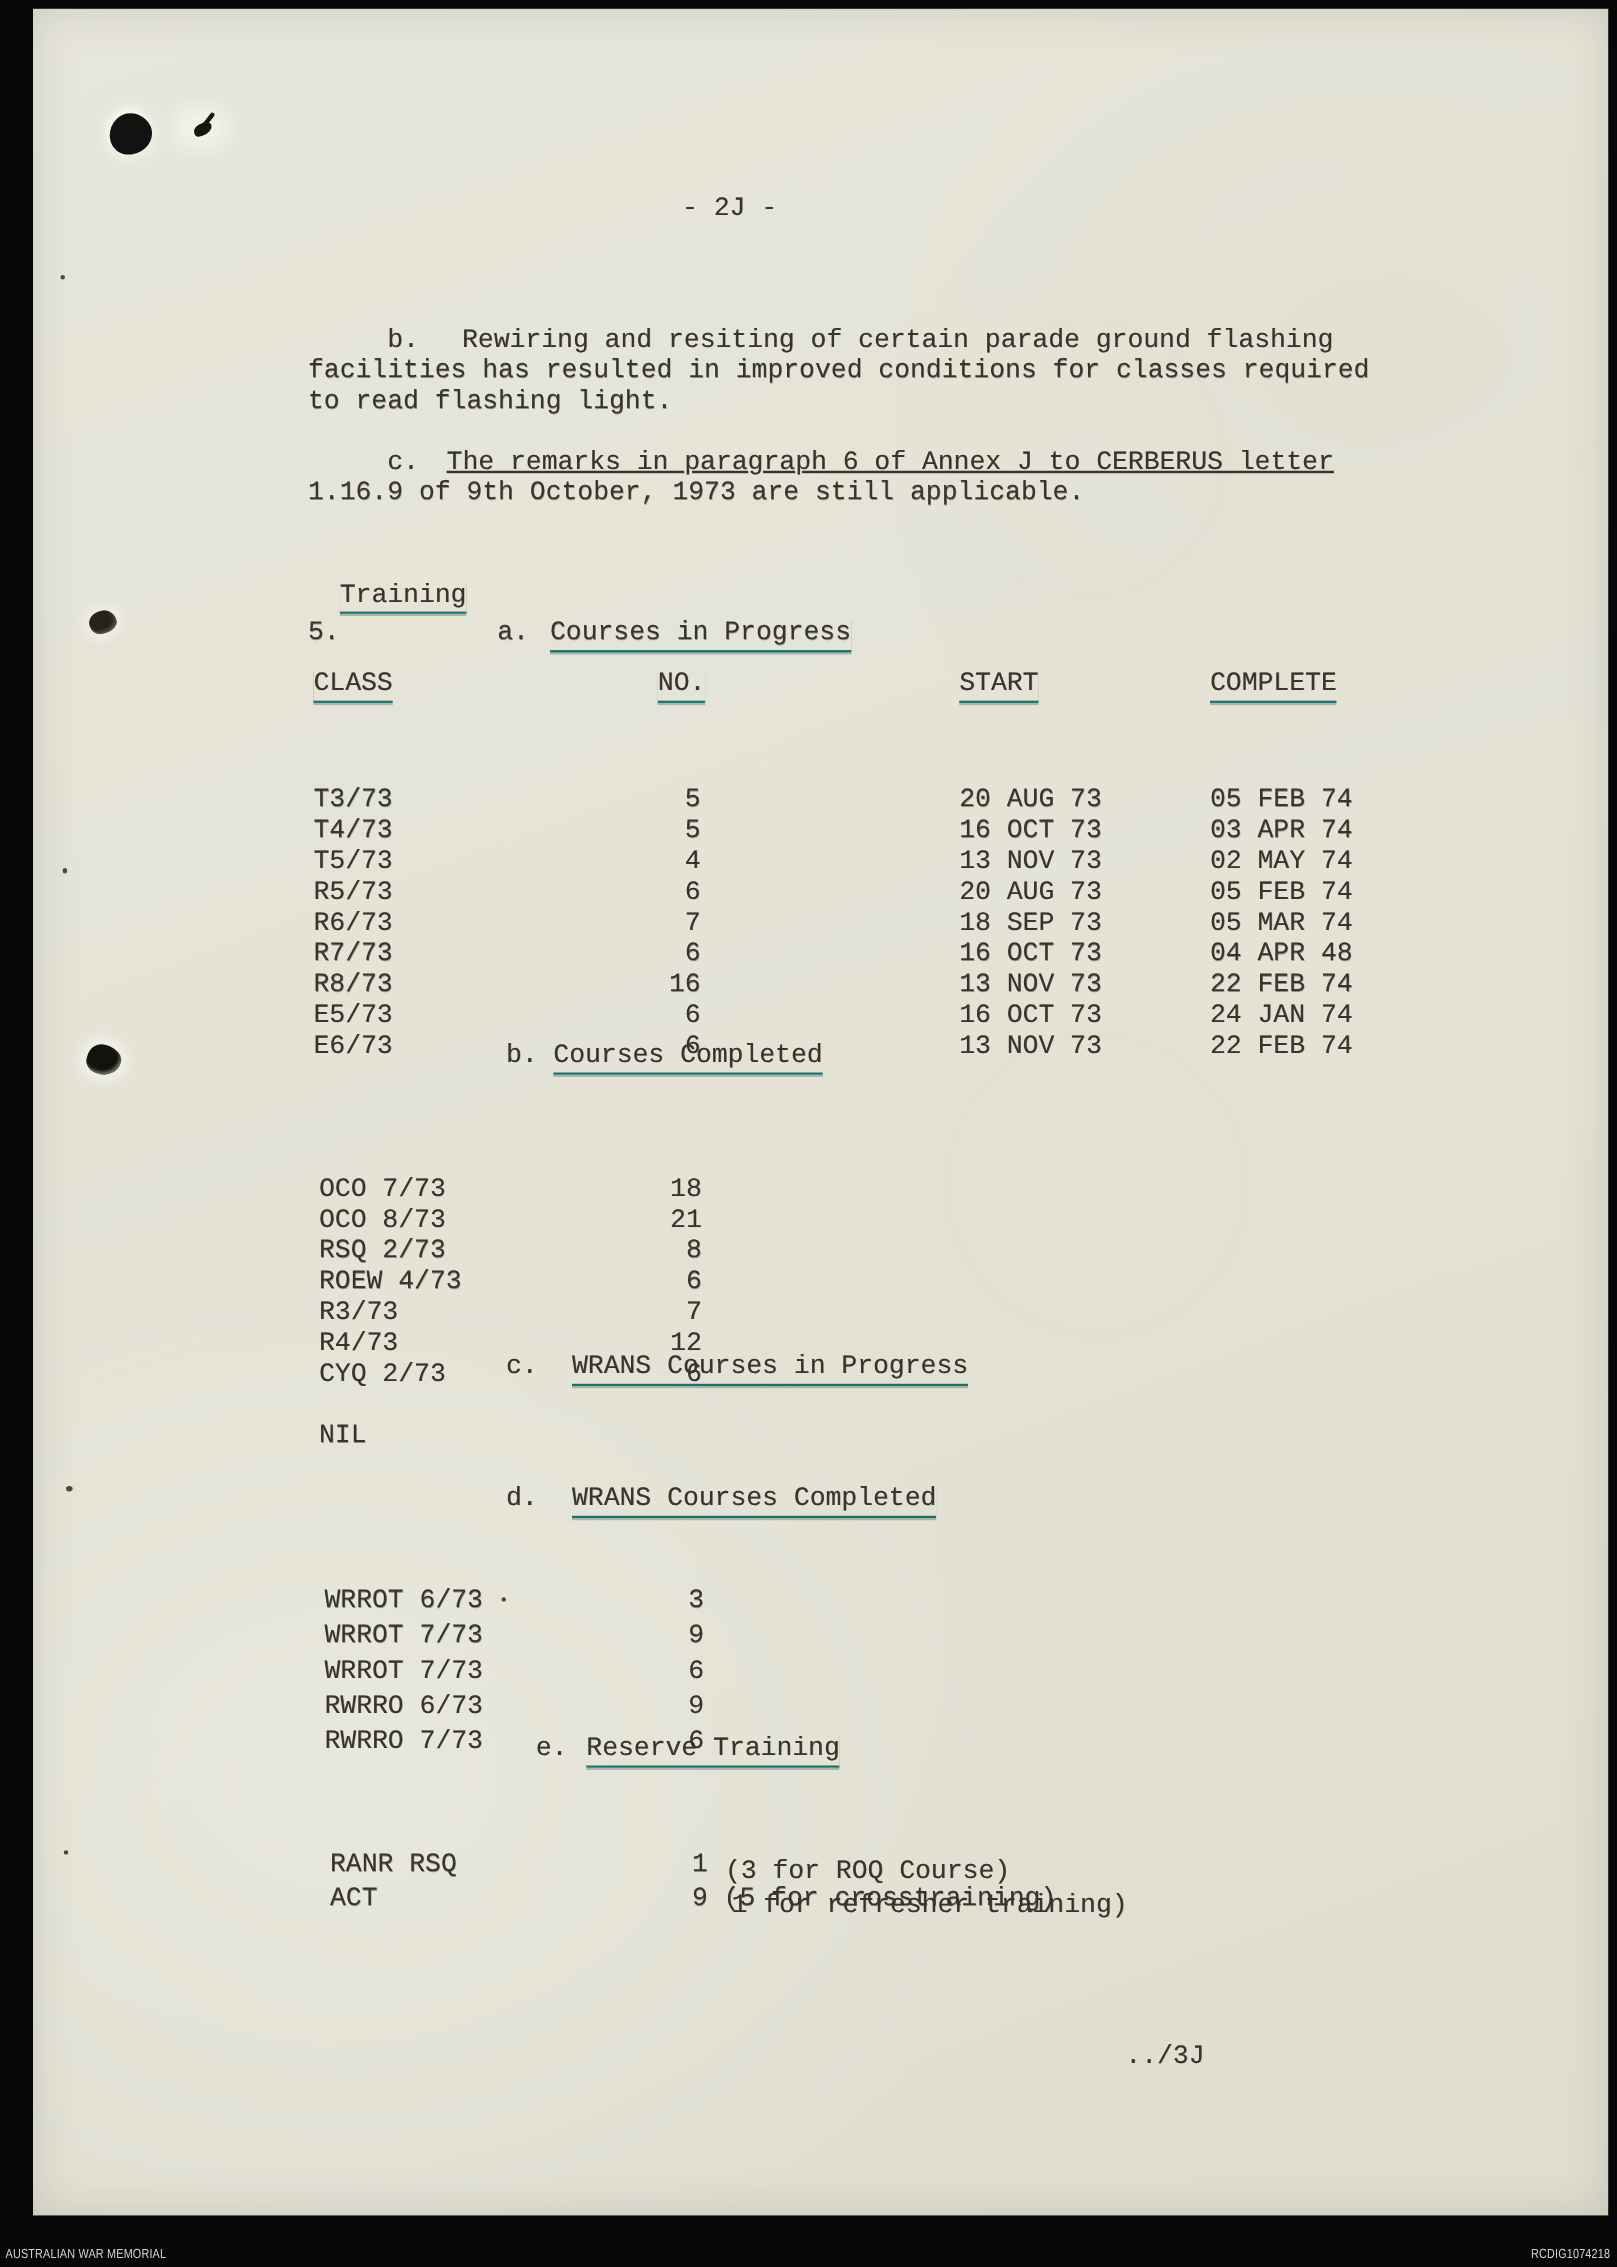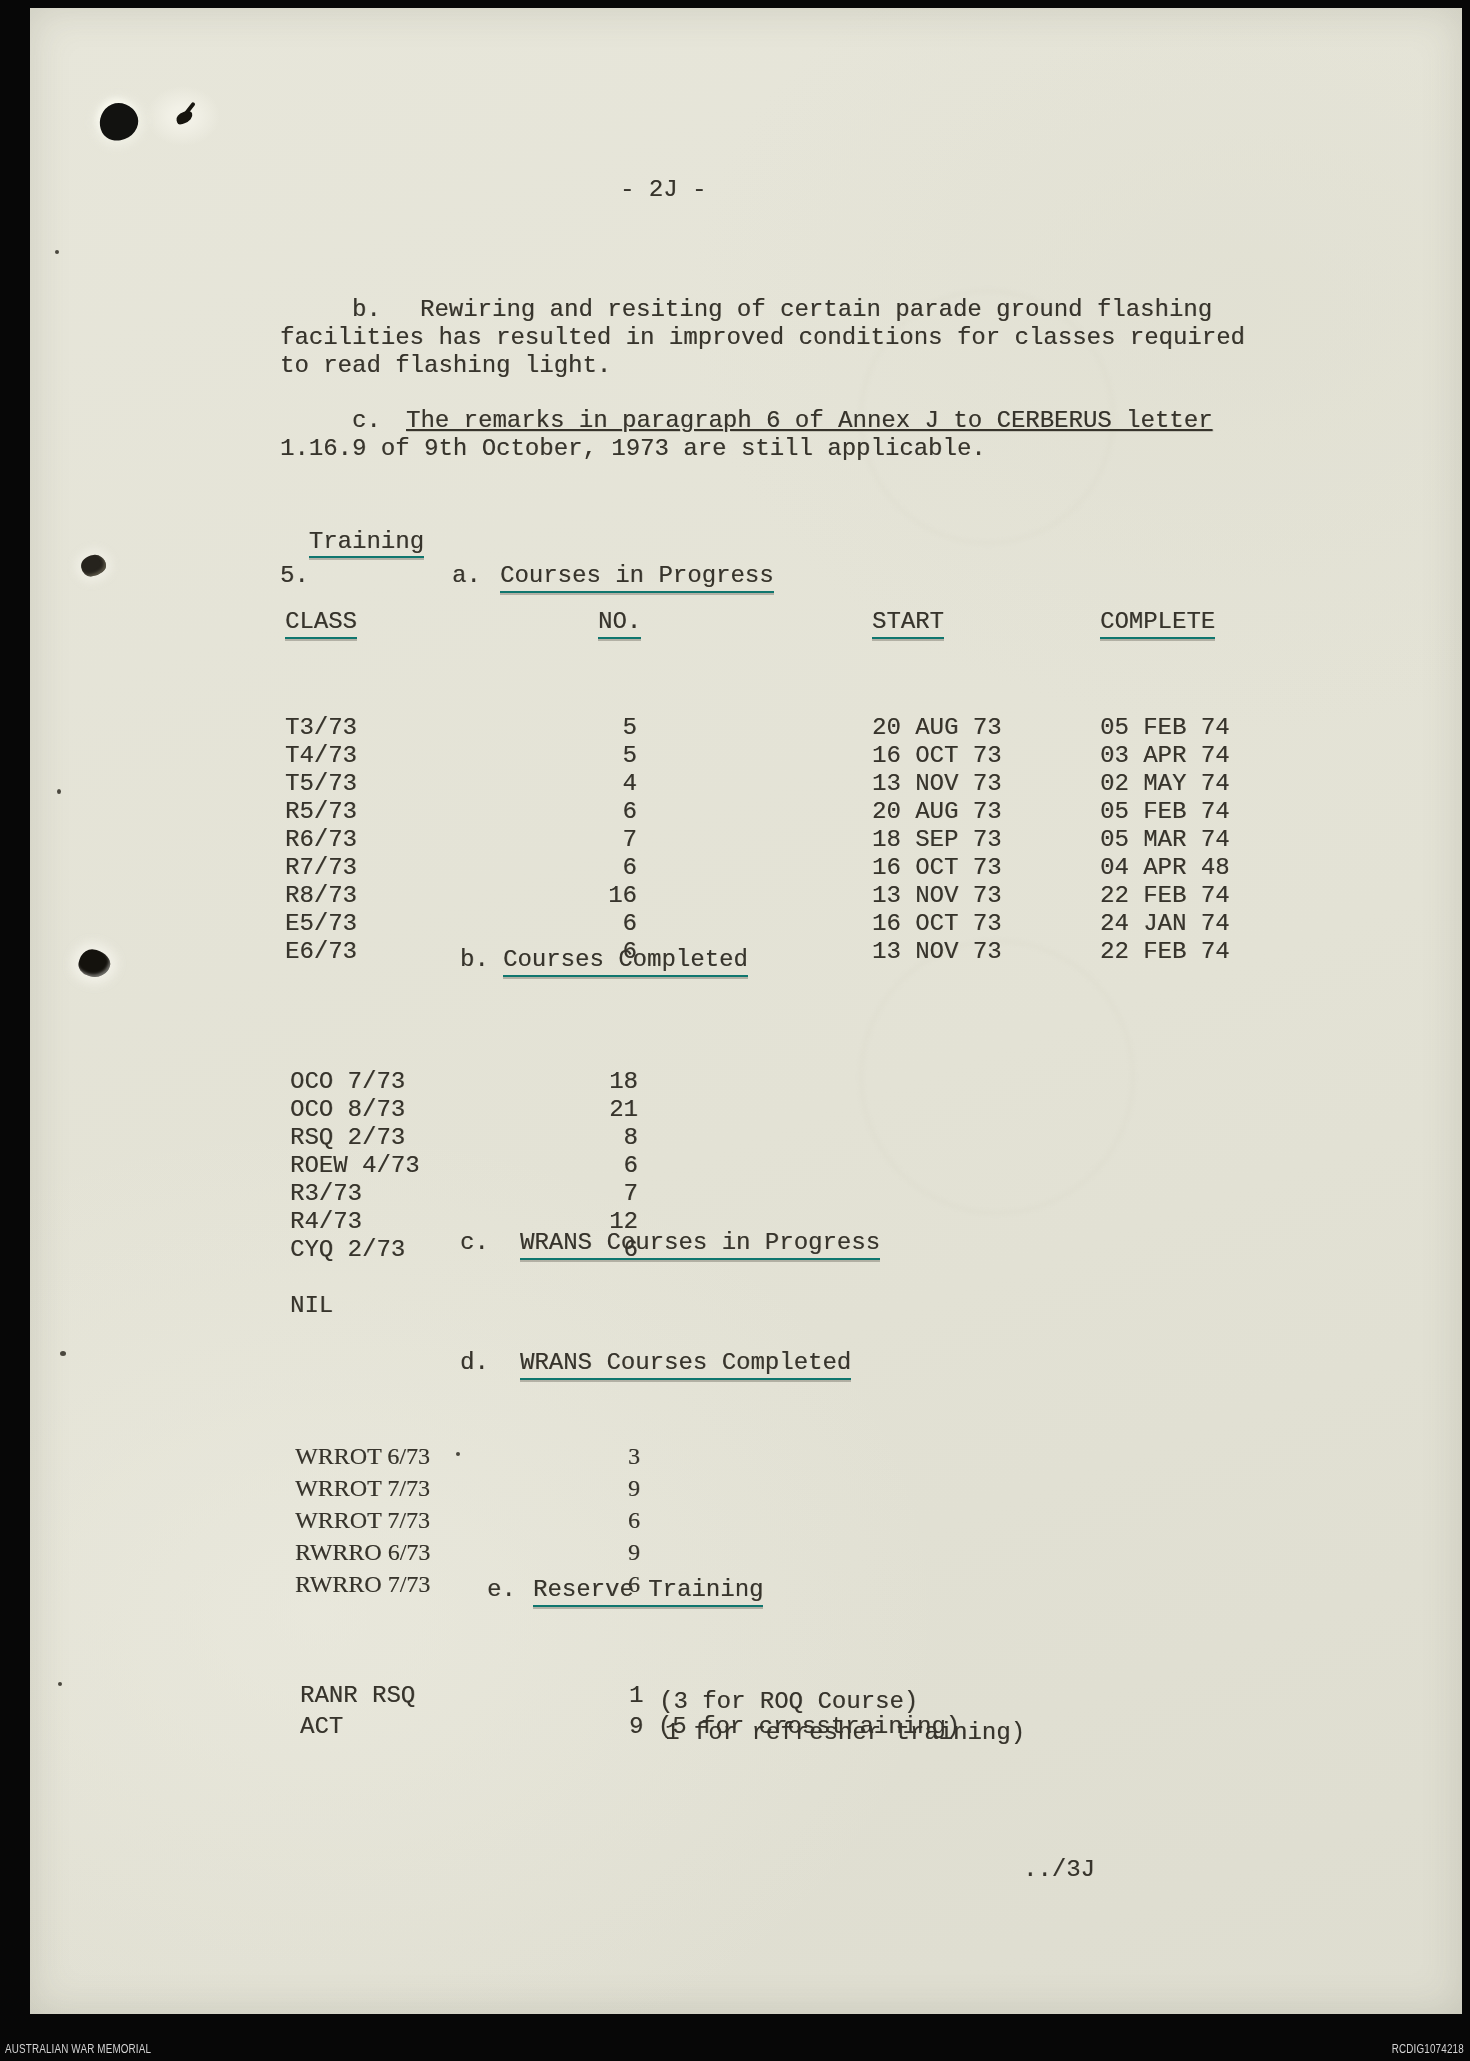--- a/index.html
+++ b/index.html
@@ -215,21 +215,21 @@
   <span class="abs u" style="left:60px;">WRANS Courses in Progress</span>
 </div>
 
 <div class="t" style="left:290px;top:1292px;">NIL</div>
 
 <div class="t" style="left:460px;top:1349px;width:700px;height:28px;">
   <span class="abs" style="left:0;">d.</span>
   <span class="abs u" style="left:60px;">WRANS Courses Completed</span>
 </div>
 
-<div class="t" style="left:295px;top:1386px;width:600px;font-family:Liberation Serif, serif;">
+<div class="t" style="left:295px;top:1386px;width:600px;">
   
 <div class="roww">
       <span class="cell l-label">WRROT 6/73</span>
       <span class="cell w-no">3</span>
     </div><div class="roww">
       <span class="cell l-label">WRROT 7/73</span>
       <span class="cell w-no">9</span>
     </div><div class="roww">
       <span class="cell l-label">WRROT 7/73</span>
       <span class="cell w-no">6</span>

